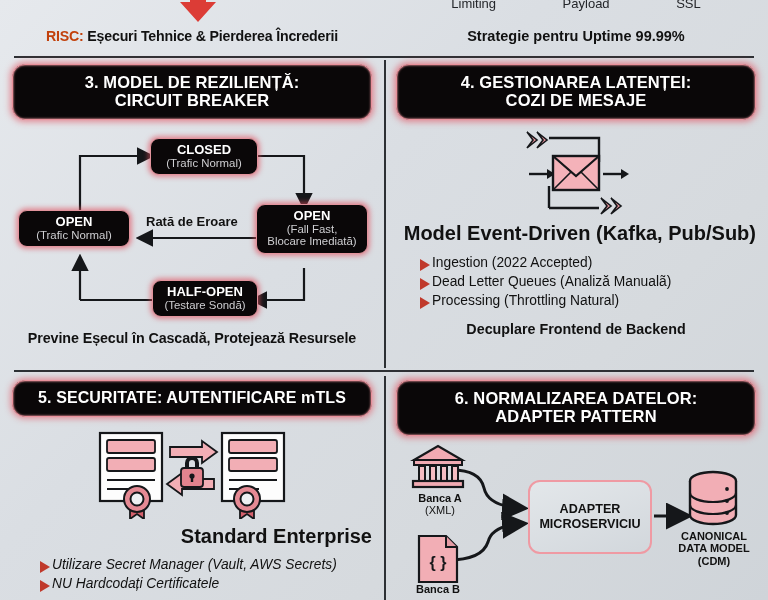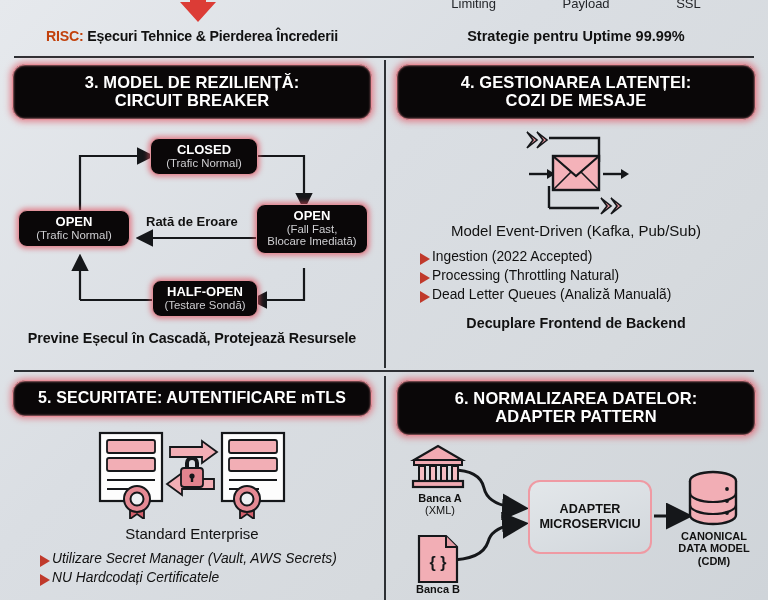--- a/index.html
+++ b/index.html
@@ -64,21 +64,21 @@
   .cb-label {
     position:absolute; font-size:13px; font-weight:bold; white-space:nowrap;
   }
   .cb-foot {
     text-align:center; font-size:14.3px; font-weight:bold; margin-top:2px;
     letter-spacing:-0.1px;
   }
 
   
   .mq-icon { display:block; margin:8px auto 2px; }
-  .center-bold { text-align:center; font-weight:normal; font-size:15px; }
+  .center-bold { text-align:right; font-weight:bold; font-size:20px; }
   .bullets { margin:10px 0 0 24px; }
   .bullet { display:flex; align-items:flex-start; gap:2px; margin-bottom:3px; font-size:13.8px; }
   .tri {
     width:0; height:0; flex:0 0 auto; margin-top:4px;
     border-top:6px solid transparent; border-bottom:6px solid transparent;
     border-left:10px solid #c0392b;
   }
   .foot-bold { text-align:center; font-weight:bold; font-size:14.3px; margin-top:12px; }
 
   
@@ -200,25 +200,25 @@
 
     <div class="center-bold">Model Event-Driven (Kafka, Pub/Sub)</div>
 
     <div class="bullets">
       <div class="bullet">
         <span class="tri"></span>
         <span>Ingestion (2022 Accepted)</span>
       </div>
       <div class="bullet">
         <span class="tri"></span>
+        <span>Dead Letter Queues (Analiză Manualã)</span>
+      </div>
+      <div class="bullet">
+        <span class="tri"></span>
         <span>Processing (Throttling Natural)</span>
-      </div>
-      <div class="bullet">
-        <span class="tri"></span>
-        <span>Dead Letter Queues (Analiză Manualã)</span>
       </div>
     </div>
 
     <div class="foot-bold">Decuplare Frontend de Backend</div>
   </div>
 </div>
 
 <div class="panel" style="left:0; top:380px;">
   <div class="panel-inner">
     <div class="badge small">5. SECURITATE: AUTENTIFICARE mTLS</div>

